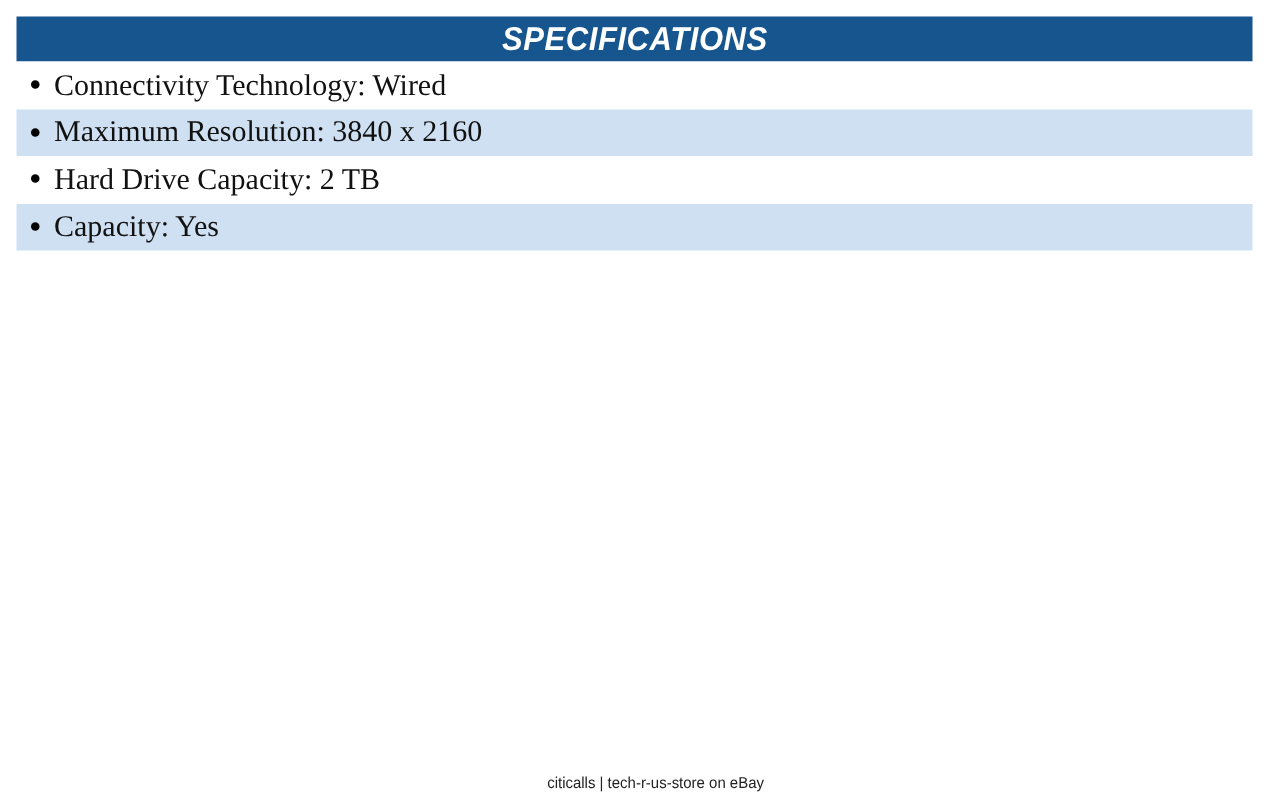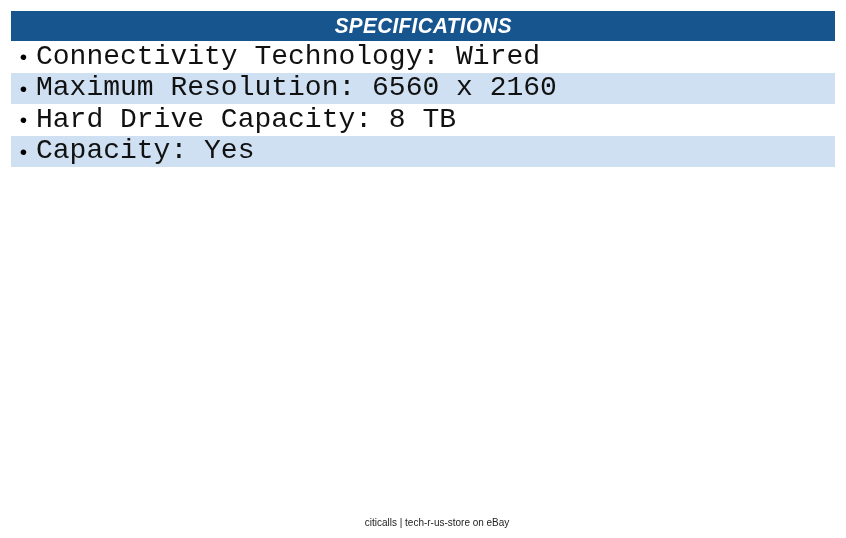--- a/index.html
+++ b/index.html
@@ -56,24 +56,24 @@
     flex: 0 0 auto;
     width: 25px;
     text-align: center;
     color: #000000;
     font-size: 21px;
     line-height: 1;
   }
   .spec-label {
     flex: 1 1 auto;
     color: #111111;
-    font-size: 28px;
+    font-size: 20px;
     line-height: 1;
     white-space: nowrap;
-    font-family: Liberation Mono, monospace;
+    font-family: Liberation Serif, serif;
   }
 
   #footer {
     position: absolute;
     left: 0;
     right: 0;
     top: 512px;
     text-align: center;
     margin-left: 28px;
   }
@@ -96,26 +96,26 @@
     <span id="spec-header-title">SPECIFICATIONS</span>
   </div>
 
   <div class="spec-row">
     <span class="spec-bullet">•</span>
     <span class="spec-label">Connectivity Technology: Wired</span>
   </div>
 
   <div class="spec-row striped">
     <span class="spec-bullet">•</span>
-    <span class="spec-label">Maximum Resolution: 6560 x 2160</span>
+    <span class="spec-label">Maximum Resolution: 3840 x 2160</span>
   </div>
 
   <div class="spec-row">
     <span class="spec-bullet">•</span>
-    <span class="spec-label">Hard Drive Capacity: 8 TB</span>
+    <span class="spec-label">Hard Drive Capacity: 2 TB</span>
   </div>
 
   <div class="spec-row striped">
     <span class="spec-bullet">•</span>
     <span class="spec-label">Capacity: Yes</span>
   </div>
 
 </div>
 
 <div id="footer">

